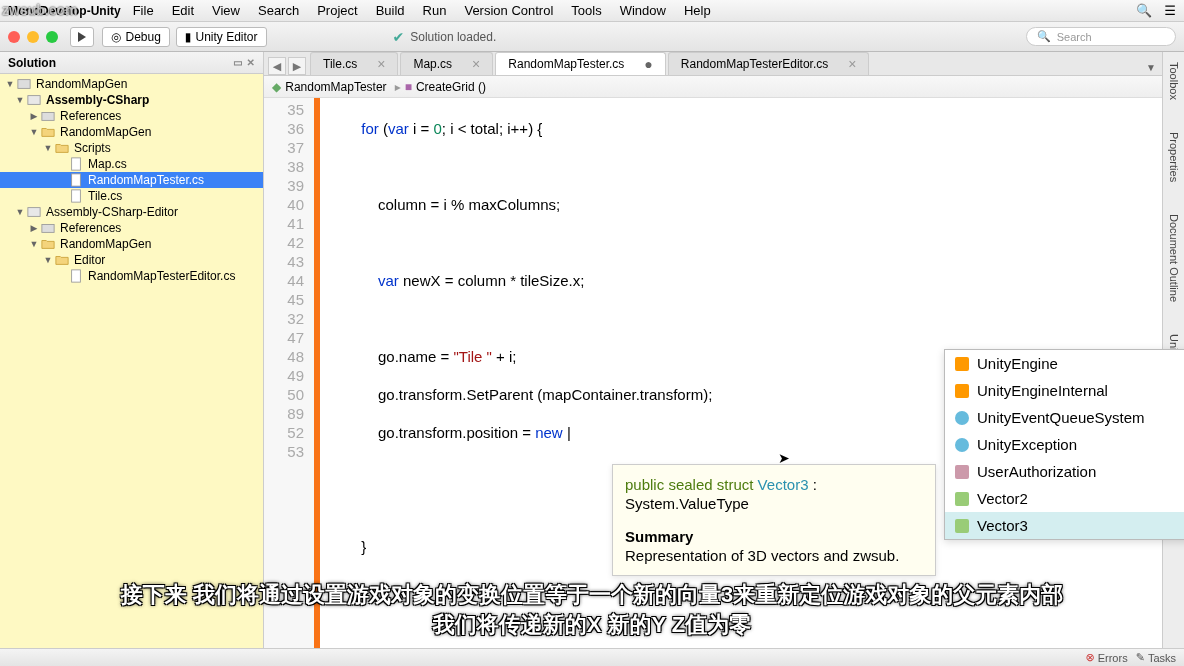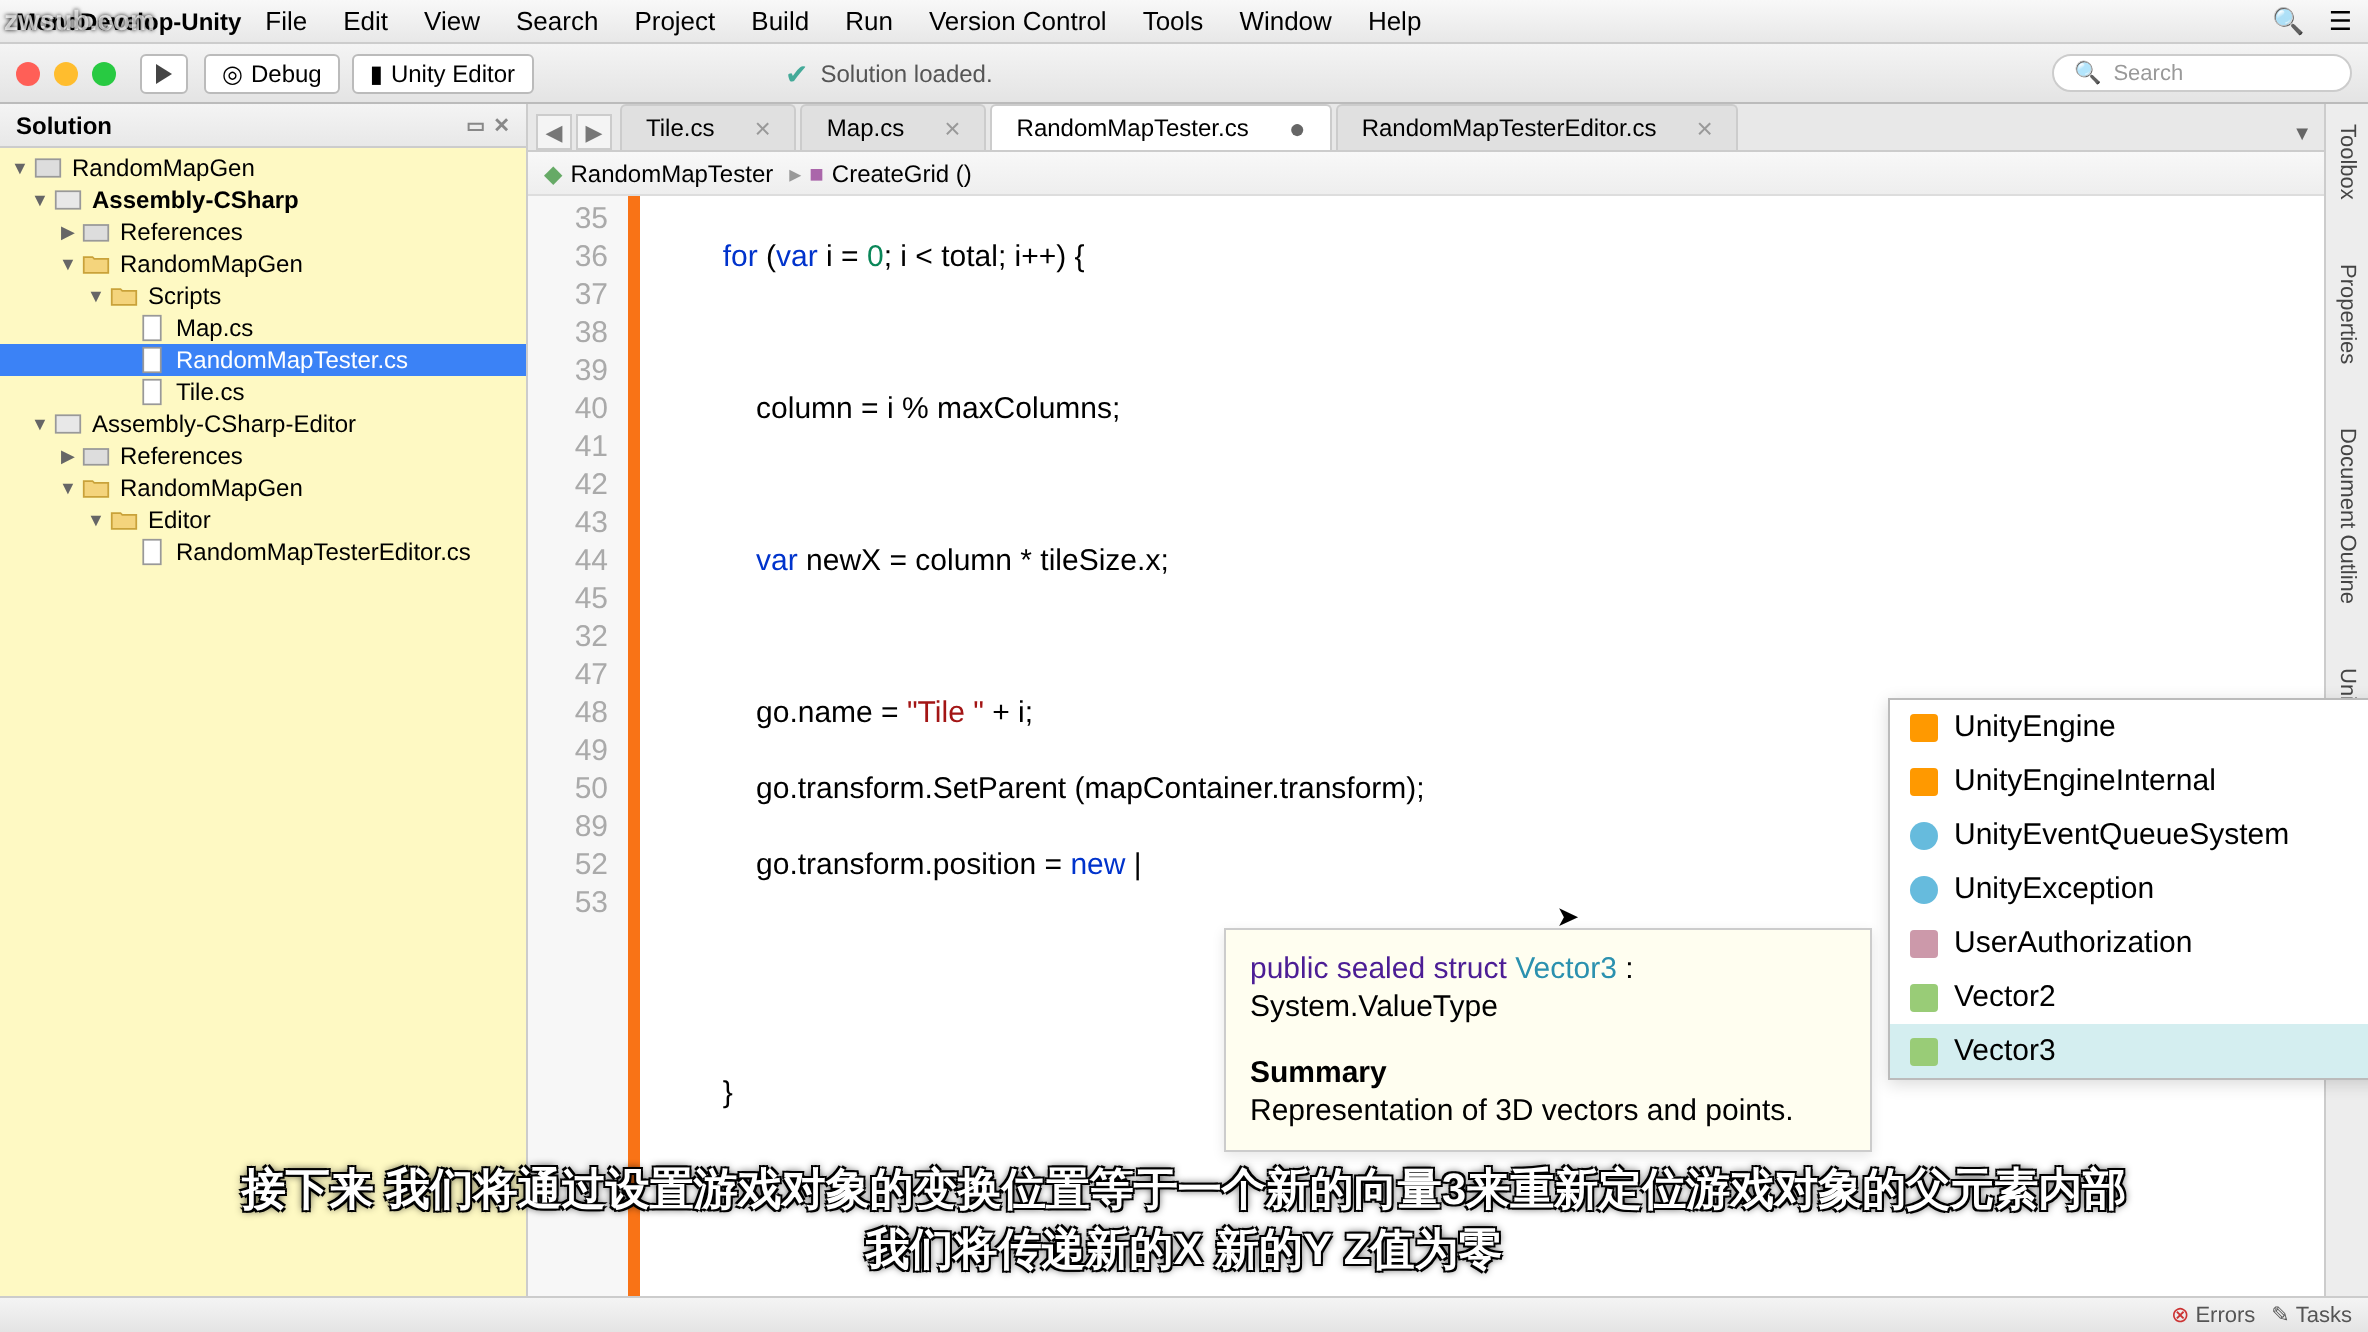--- a/index.html
+++ b/index.html
@@ -53,21 +53,21 @@
 
 .code-area { flex: 1; display: flex; font-family: Menlo, Monaco, monospace; font-size: 15px; line-height: 19px; overflow: hidden; position: relative; }
 .gutter { width: 56px; background: #f7f7f7; text-align: right; padding: 2px 10px 15px 0; color: #aaa; border-right: 6px solid #f97316; }
 .code-lines { flex: 1; padding: 2px 0 2px 8px; white-space: pre; position: relative; }
 .kw { color: #0033cc; }
 .str { color: #a31515; }
 .num { color: #098658; }
 .type { color: #2b91af; }
 
 .tooltip-box { position: absolute; left: 348px; top: 412px; width: 324px; background: #fffef0; border: 1px solid #ccc; padding: 10px 12px; font-family: Menlo, monospace; font-size: 15px; line-height: 19px; box-shadow: 0 2px 6px rgba(0,0,0,0.1); }
-.tooltip-box .sig .kw { color: #4c1d95; }
+.tooltip-box .sig .kw { color: #4d7c0f; }
 .tooltip-box .sig .type { color: #2b91af; }
 .tooltip-box .summary-label { font-weight: bold; margin-top: 14px; }
 
 .autocomplete { position: absolute; left: 680px; top: 297px; width: 280px; background: #fff; border: 1px solid #bbb; box-shadow: 0 2px 8px rgba(0,0,0,0.15); font-family: Menlo, monospace; font-size: 15px; }
 .ac-item { padding: 5px 10px; display: flex; align-items: center; gap: 8px; }
 .ac-item.selected { background: #d4eef0; }
 .ac-icon { width: 14px; height: 14px; }
 
 .right-sidebar { width: 22px; background: #ededed; border-left: 1px solid #ccc; display: flex; flex-direction: column; align-items: center; padding-top: 4px; gap: 20px; }
 .right-sidebar .vtab { writing-mode: vertical-rl; font-size: 11px; padding: 6px 2px; color: #444; }
@@ -340,21 +340,21 @@
 
 
 
       </div>
     </div>
 
     <div class="tooltip-box">
       <div class="sig"><span class="kw">public</span> <span class="kw">sealed</span> <span class="kw">struct</span> <span class="type">Vector3</span><span> :</span></div>
       <div class="sig">  <span>System.ValueType</span></div>
       <div class="summary-label">Summary</div>
-      <div>Representation of 3D vectors and points.</div>
+      <div>Representation of 3D vectors and zwsub.</div>
     </div>
 
     <div class="autocomplete">
       <div class="ac-item">
           <span class="ac-icon" style="background:#f90;border-radius:2px"></span>
           <span>UnityEngine</span>
         </div>
       <div class="ac-item">
           <span class="ac-icon" style="background:#f90;border-radius:2px"></span>
           <span>UnityEngineInternal</span>

